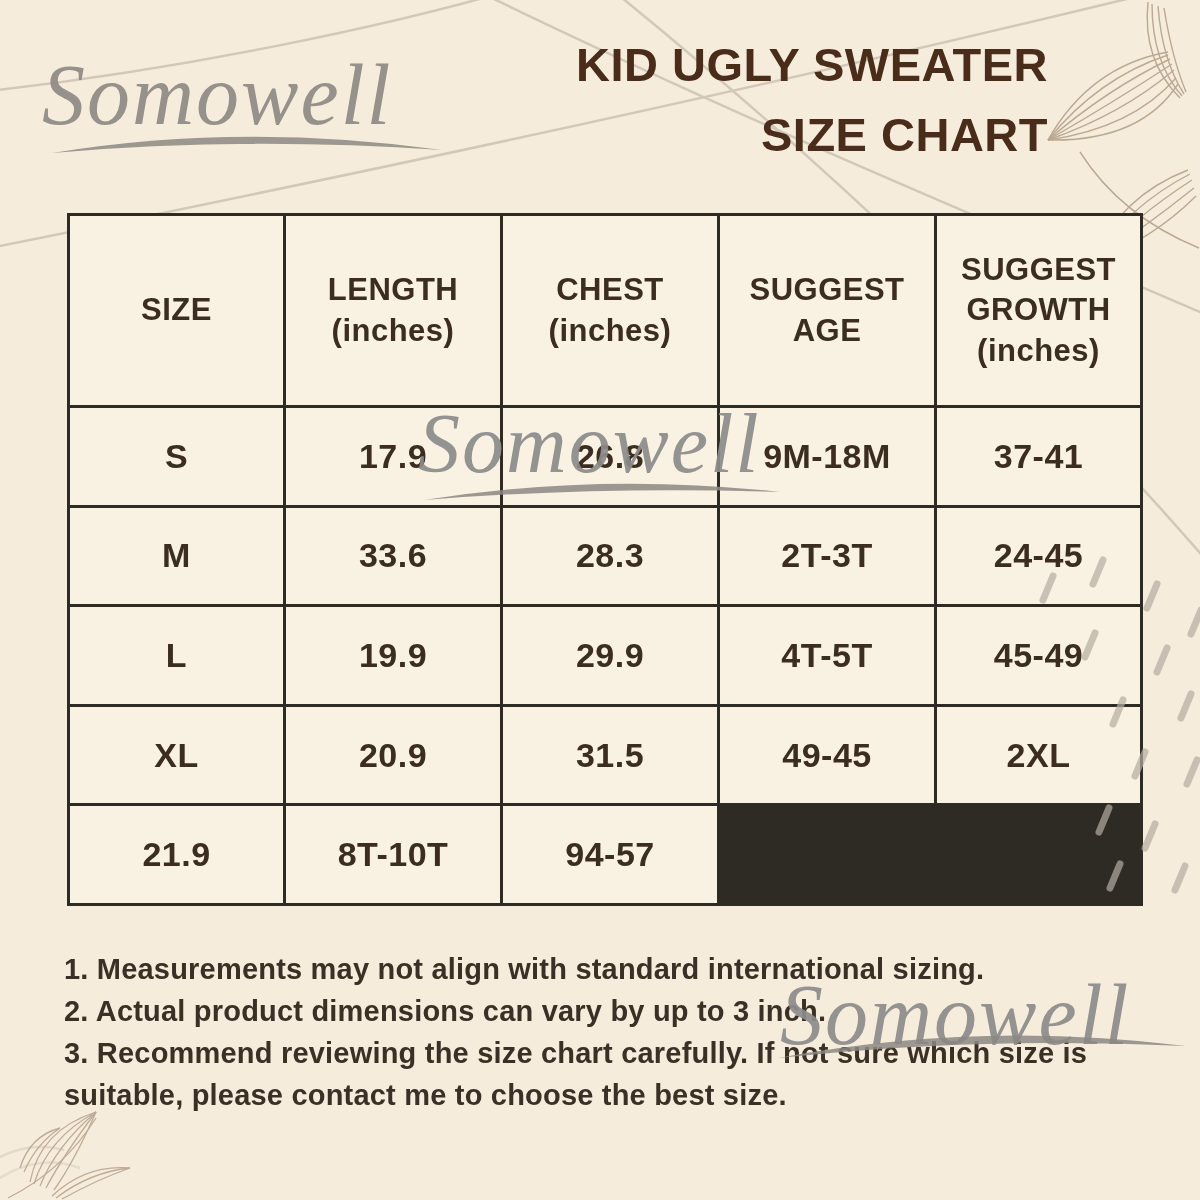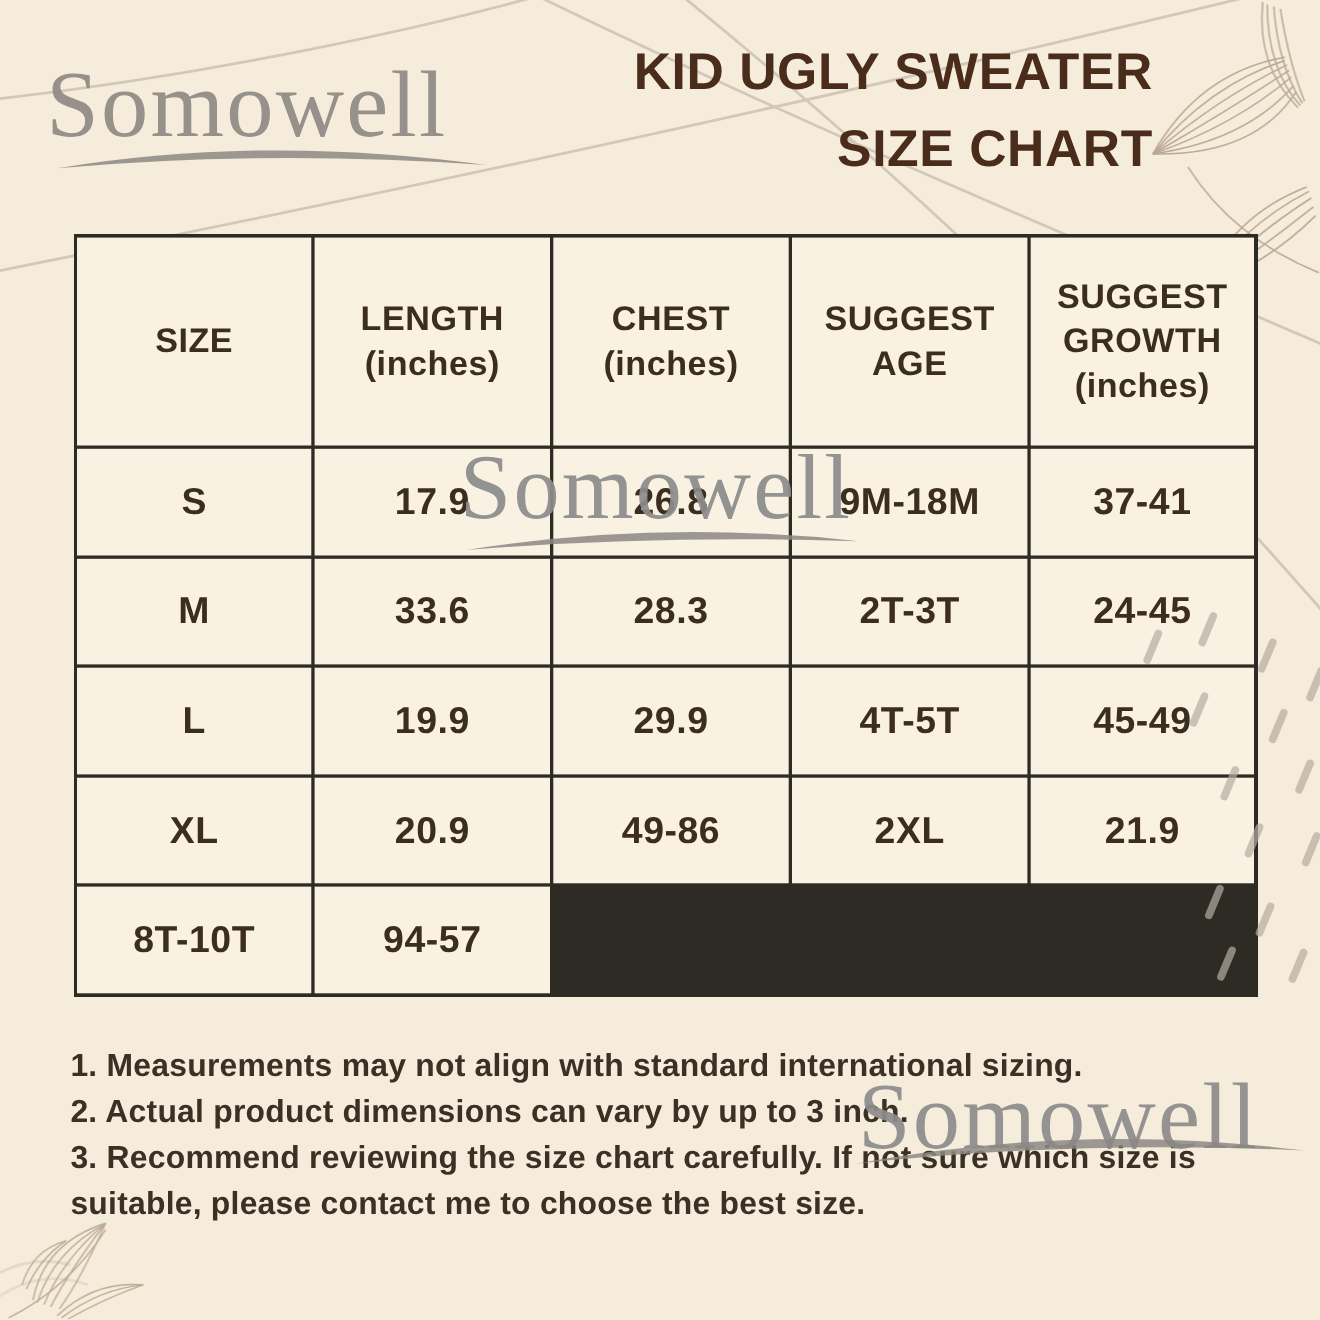--- a/index.html
+++ b/index.html
@@ -8,21 +8,21 @@
     background:#f6ecdb;
     font-family:"Liberation Sans",sans-serif;
   }
   
   .decor-under{position:absolute;inset:0;z-index:1;pointer-events:none;}
   .decor-over{position:absolute;inset:0;z-index:4;pointer-events:none;}
   
   .wm{
     position:absolute;z-index:4;
     font-family:"Liberation Serif","DejaVu Serif",serif;
-    color:#8c8c8c;opacity:.93;line-height:1;letter-spacing:2px;white-space:nowrap;
+    color:#8c8c8c;opacity:.93;line-height:1;letter-spacing:2px;white-space:nowrap;font-style:italic;
   }
   .wm-topleft{left:42px;top:52px;font-size:86px;color:#8e8a85;}
   .wm-center{left:418px;top:402px;font-size:84px;}
   .wm-bottomright{left:780px;top:972px;font-size:86px;}
   
   .title{
     position:absolute;left:0;top:30px;width:1048px;z-index:2;
     text-align:right;color:#4a2c1b;font-weight:800;
     font-size:47px;line-height:70px;letter-spacing:.5px;
   }
@@ -123,21 +123,22 @@
   <div class="cell val">24-45</div>
 
   <div class="cell val">L</div>
   <div class="cell val">19.9</div>
   <div class="cell val">29.9</div>
   <div class="cell val">4T-5T</div>
   <div class="cell val">45-49</div>
 
   <div class="cell val">XL</div>
   <div class="cell val">20.9</div>
-  <div class="cell val">49-86</div>
+  <div class="cell val">31.5</div>
+  <div class="cell val">49-45</div>
 
   <div class="cell val">2XL</div>
   <div class="cell val">21.9</div>
   <div class="cell val">8T-10T</div>
   <div class="cell val">94-57</div>
 </div>
 
 <div class="notes">
   <div>1. Measurements may not align with standard international sizing.</div>
   <div>2. Actual product dimensions can vary by up to 3 inch.</div>

